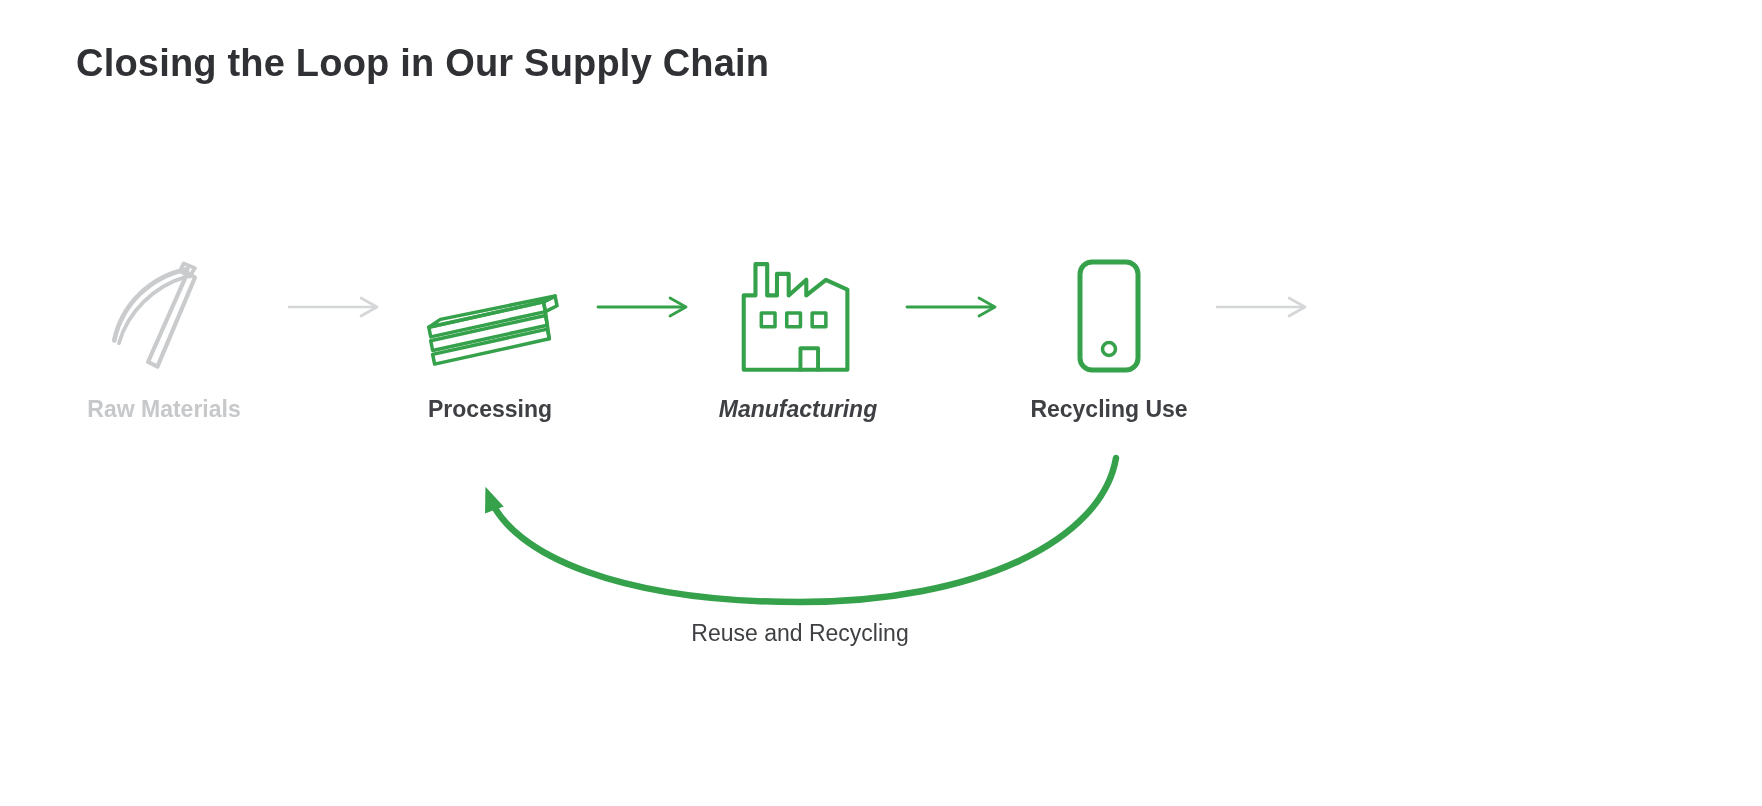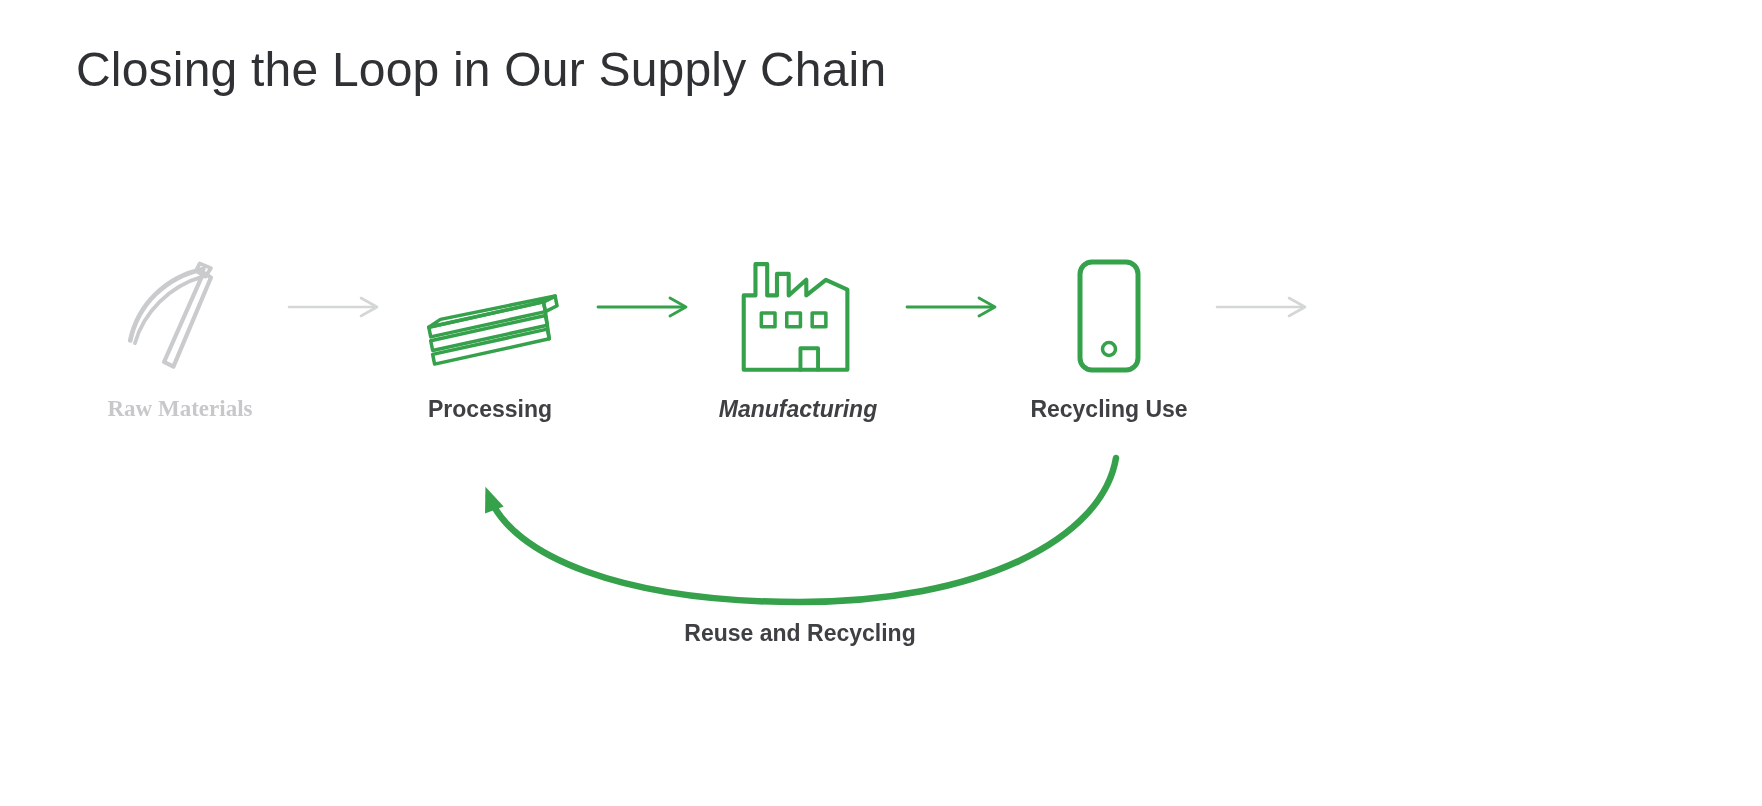--- a/index.html
+++ b/index.html
@@ -13,34 +13,34 @@
     height: 806px;
     background: var(--background, #ffffff);
     font-family: "Liberation Sans", "DejaVu Sans", sans-serif;
     overflow: hidden;
   }
   .title {
     position: absolute;
     left: 76px;
     top: 42px;
     margin: 0;
-    font-size: 48px;
-    font-weight: 400;
+    font-size: 38px;
+    font-weight: 700;
     letter-spacing: 0.2px;
     color: var(--title-dark, #303134);
   }
   .stage {
     position: absolute;
     top: 240px;
     width: 240px;
     display: flex;
     flex-direction: column;
     align-items: center;
   }
-  .stage-raw    { left: 60px; font-family: Liberation Serif, serif; }
+  .stage-raw    { left: 44px; }
   .stage-proc   { left: 370px; }
   .stage-manu   { left: 678px; font-style: italic; }
   .stage-cust   { left: 989px; }
   .stage-waste  { left: 1298px; }
   .icon-wrap {
     height: 134px;
     display: flex;
     align-items: flex-end;
     justify-content: center;
   }
@@ -73,21 +73,21 @@
     height: 806px;
     color: var(--active-green, #35A14B);
     pointer-events: none;
   }
   .loop-label {
     position: absolute;
     top: 620px;
     left: 800px;
     transform: translateX(-50%);
     font-size: 23px;
-    font-weight: 700;
+    font-weight: 400;
     color: var(--label-dark, #3E4043);
     white-space: nowrap;
   }
   svg { display: block; }
 </style>
 </head>
 <body>
 
 <div class="canvas">
 

